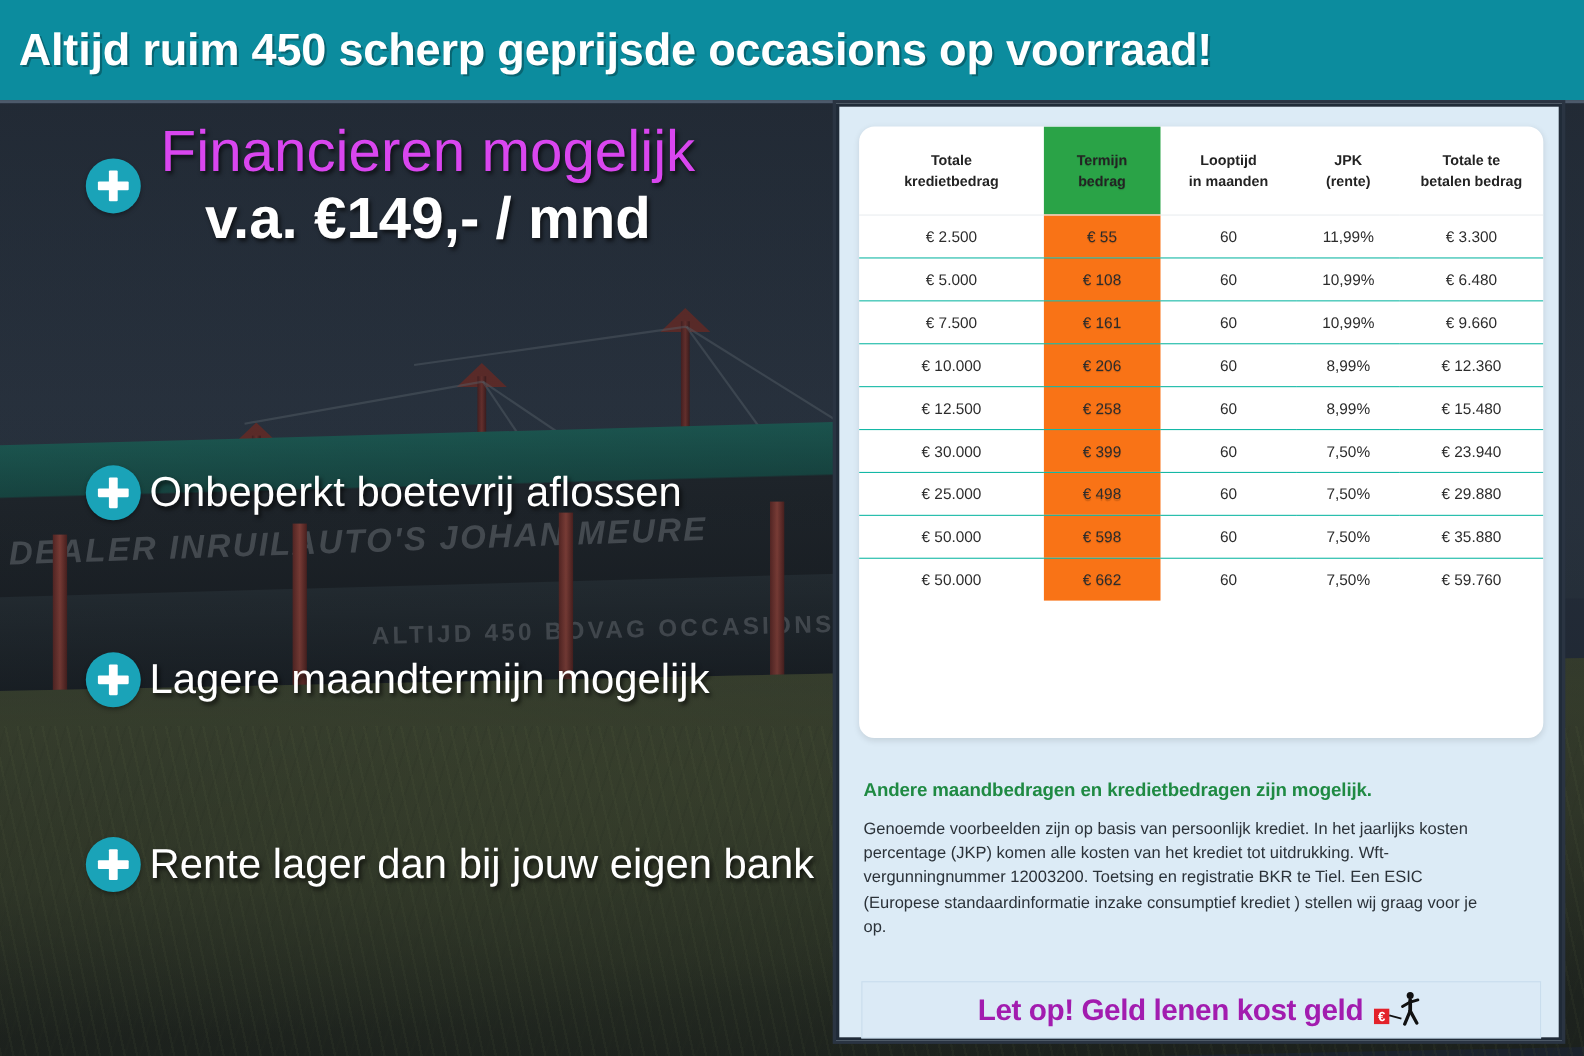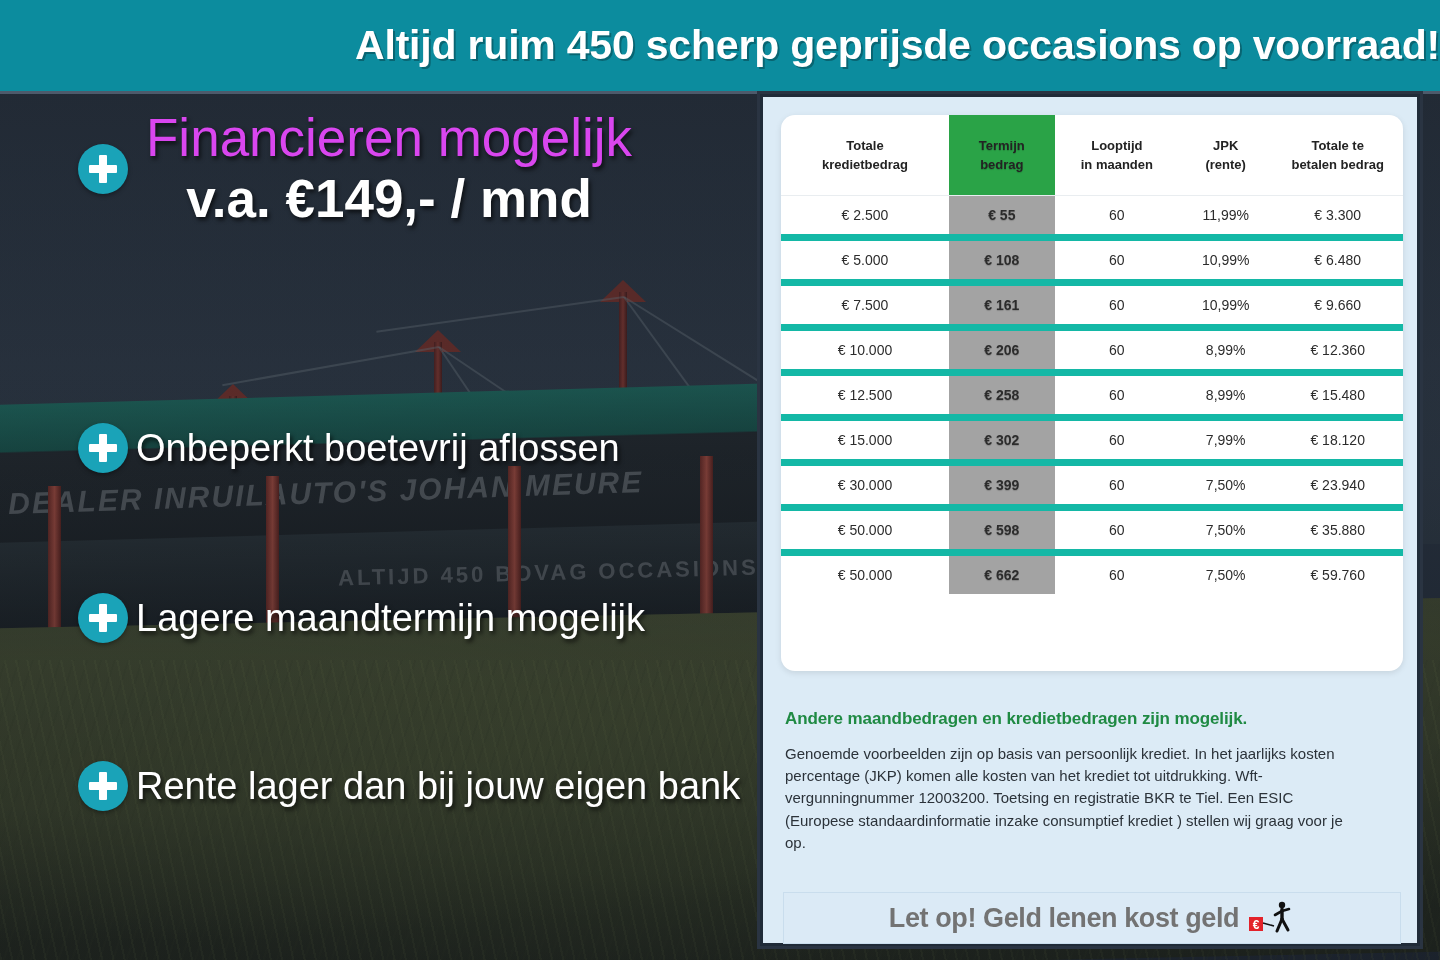--- a/index.html
+++ b/index.html
@@ -8,21 +8,21 @@
     font-family: "Liberation Sans", sans-serif;
     overflow: hidden;
     background: #2a3442;
   }
   #stage { position: relative; width: 1440px; height: 960px; overflow: hidden; }
 
   
   .banner {
     position: absolute; left: 0; top: 0; width: 1440px; height: 91px;
     background: #0c8c9e;
-    display: flex; align-items: center; justify-content: flex-end; padding-left: 17px;
+    display: flex; align-items: center; justify-content: flex-start; padding-left: 17px;
   }
   .banner-text {
     color: #ffffff; font-size: 41px; font-weight: bold; letter-spacing: -0.2px;
     text-shadow: 2px 2px 0 rgba(0,0,0,0.28);
     white-space: nowrap;
   }
   .banner-rule {
     position: absolute; left: 0; top: 91px; width: 1440px; height: 3px;
     background: #4d5a6b;
   }
@@ -210,53 +210,53 @@
   table.rate {
     width: 100%; border-collapse: collapse; table-layout: fixed;
     font-size: 13.5px; color: #2a2a2a;
   }
   table.rate th {
     font-weight: bold; font-size: 13px; color: #232323;
     padding: 22px 4px 20px; vertical-align: middle; line-height: 1.45;
   }
   table.rate td {
     text-align: center; padding: 11px 4px; font-size: 14px;
-    border-top: 7px solid #14b8a6; color: #2c2c2c;
+    border-top: 1px solid #14b8a6; color: #2c2c2c;
   }
   table.rate tbody tr:first-child td { border-top: 1px solid #e9edf0; }
   col.c1 { width: 27%; }
   col.c2 { width: 17%; }
   col.c3 { width: 20%; }
   col.c4 { width: 15%; }
   col.c5 { width: 21%; }
   th.hl-col {
     background: #2aa347; color: #ffffff;
   }
   td.hl-col {
-    background: #a3a3a3; color: #ffffff; font-weight: bold;
+    background: #f97316; color: #ffffff; font-weight: normal;
     border-top: 2px solid #ffffff;
   }
   th.hl-col, td.hl-col { text-shadow: 0 1px 1px rgba(0,0,0,0.18); }
   .hdr-line { display: block; }
 
   .notes { position: absolute; left: 22px; top: 612px; width: 600px; }
   .notes-title {
     color: #1f8a43; font-size: 17px; font-weight: bold; margin-bottom: 14px;
     letter-spacing: -0.1px;
   }
   .notes-body {
     color: #2b3239; font-size: 15px; line-height: 1.48; width: 570px;
   }
   .warn {
     position: absolute; left: 20px; top: 795px; width: 618px; height: 52px;
     background: #dbeaf6; display: flex; align-items: center; justify-content: center; gap: 10px;
     border: 1px solid #c9dded;
   }
   .warn-text {
-    color: #737373; font-size: 27px; font-weight: bold; letter-spacing: -0.4px;
+    color: #a21caf; font-size: 27px; font-weight: bold; letter-spacing: -0.4px;
   }
   .warn-icon { width: 46px; height: 34px; position: relative; }
 </style>
 </head>
 <body>
 
 <div id="stage">
 
   <div class="banner">
     <div class="banner-text">Altijd ruim 450 scherp geprijsde occasions op voorraad!</div>
@@ -436,32 +436,32 @@
               <td>€ 12.360</td>
             </tr>
             <tr>
               <td>€ 12.500</td>
               <td class="hl-col">€ 258</td>
               <td>60</td>
               <td>8,99%</td>
               <td>€ 15.480</td>
             </tr>
             <tr>
-              <td>€ 15.000</td>
-              <td class="hl-col">€ 302</td>
-              <td>60</td>
-              <td>7,99%</td>
-              <td>€ 18.120</td>
-            </tr>
-            <tr>
               <td>€ 30.000</td>
               <td class="hl-col">€ 399</td>
               <td>60</td>
               <td>7,50%</td>
               <td>€ 23.940</td>
+            </tr>
+            <tr>
+              <td>€ 25.000</td>
+              <td class="hl-col">€ 498</td>
+              <td>60</td>
+              <td>7,50%</td>
+              <td>€ 29.880</td>
             </tr>
             <tr>
               <td>€ 50.000</td>
               <td class="hl-col">€ 598</td>
               <td>60</td>
               <td>7,50%</td>
               <td>€ 35.880</td>
             </tr>
             <tr>
               <td>€ 50.000</td>

